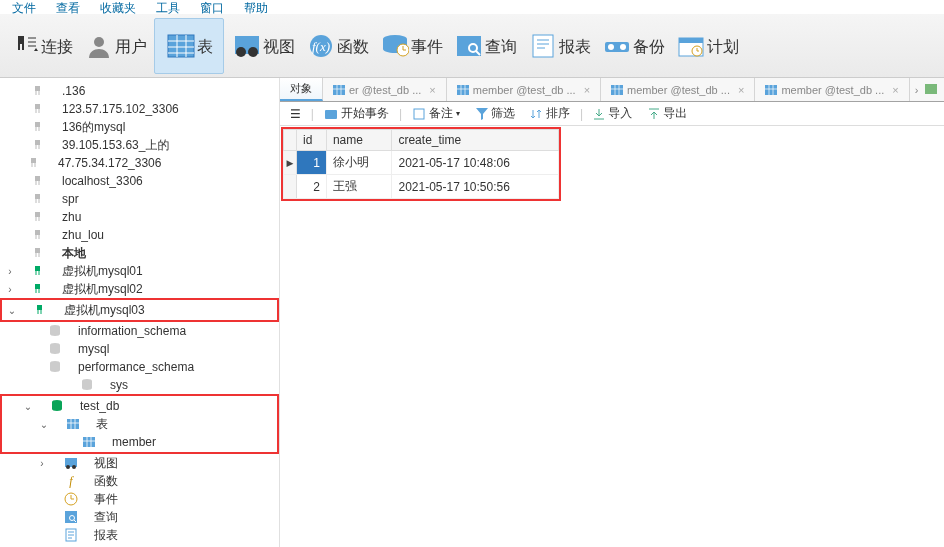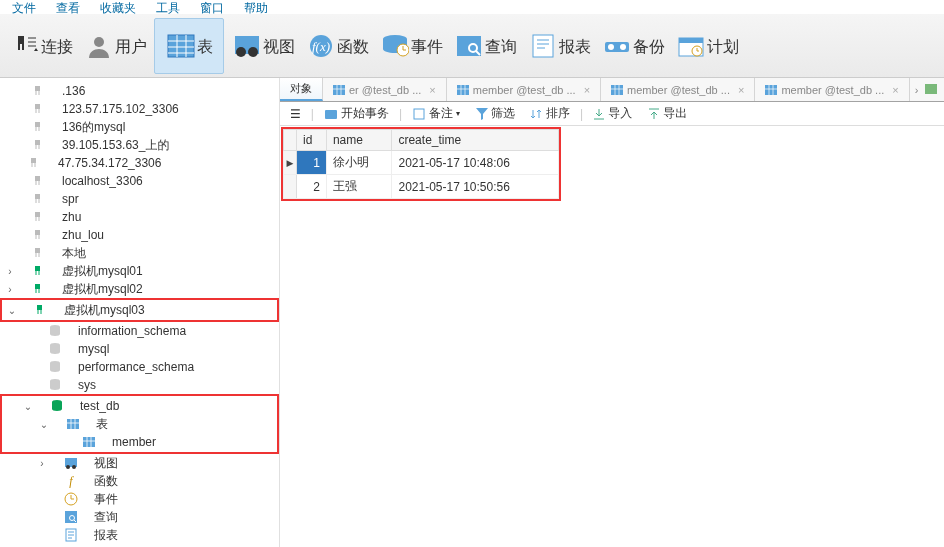--- a/index.html
+++ b/index.html
@@ -241,21 +241,21 @@
       <div class="tree-row" style="padding-left: 4px;">
         <span class="exp"></span>
         <span class="icon">
           <svg width="14" height="14">
             <path d="M3 2h5v5H3z" fill="#bbb"></path>
             <path d="M4 7v4m3-4v4" stroke="#bbb"></path>
           </svg>
         </span>
         <span>zhu_lou</span>
       </div>
-      <div class="tree-row" style="padding-left: 4px;">
+      <div class="tree-row" style="padding-left: 4px; font-weight: bold;">
         <span class="exp"></span>
         <span class="icon">
           <svg width="14" height="14">
             <path d="M3 2h5v5H3z" fill="#bbb"></path>
             <path d="M4 7v4m3-4v4" stroke="#bbb"></path>
           </svg>
         </span>
         <span>本地</span>
       </div>
       <div class="tree-row" style="padding-left: 4px;">
@@ -313,21 +313,21 @@
       <div class="tree-row" style="padding-left: 20px;">
         <span class="exp"></span>
         <span class="icon">
           <svg width="14" height="14">
             <ellipse cx="7" cy="3" rx="5" ry="2" fill="#ccc"></ellipse>
             <path d="M2 3v7c0 1 2 2 5 2s5-1 5-2V3" fill="#ccc"></path>
           </svg>
         </span>
         <span>performance_schema</span>
       </div>
-      <div class="tree-row" style="padding-left: 20px;">
+      <div class="tree-row" style="padding-left: 20px; margin-left: 32px;">
         <span class="exp"></span>
         <span class="icon">
           <svg width="14" height="14">
             <ellipse cx="7" cy="3" rx="5" ry="2" fill="#ccc"></ellipse>
             <path d="M2 3v7c0 1 2 2 5 2s5-1 5-2V3" fill="#ccc"></path>
           </svg>
         </span>
         <span>sys</span>
       </div>
       <div class="hl-red pad">

